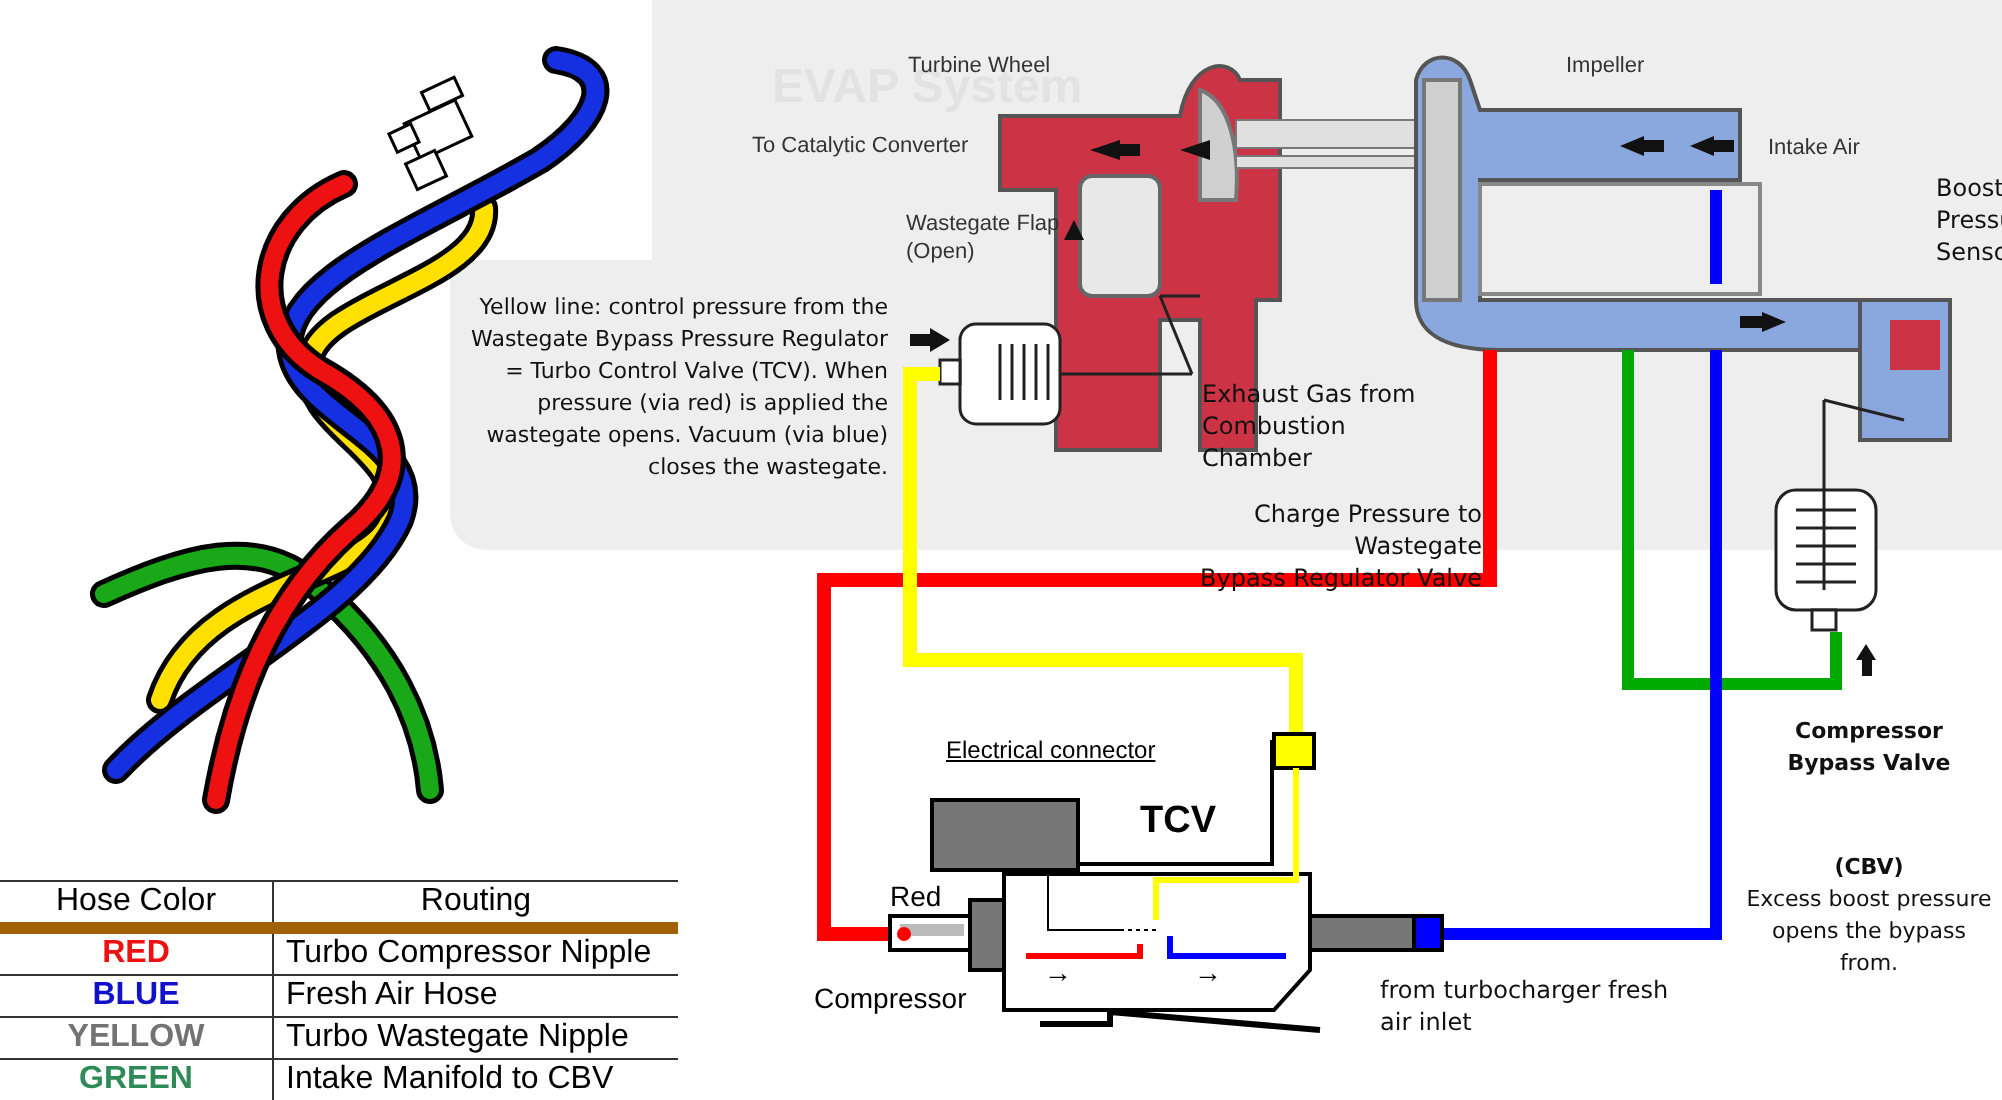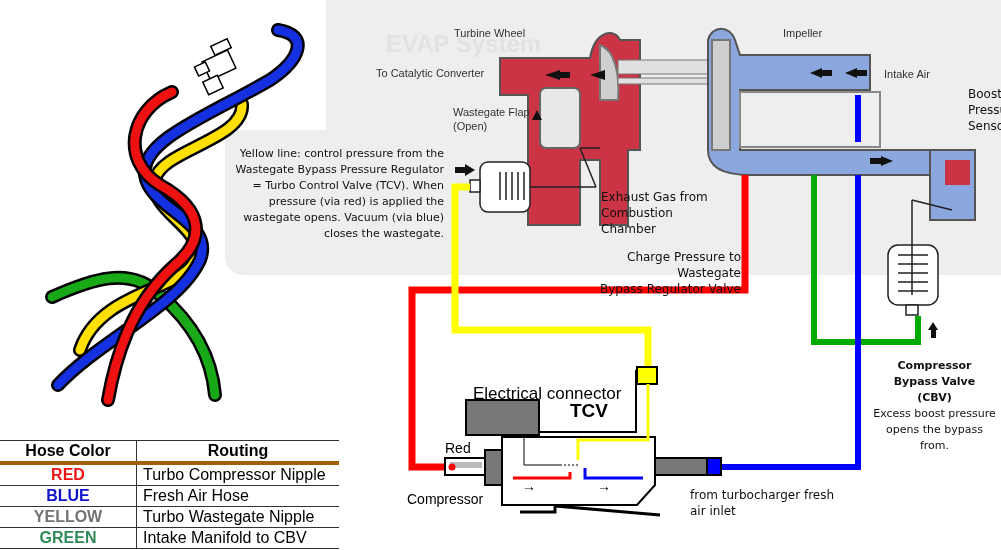--- a/index.html
+++ b/index.html
@@ -3,21 +3,21 @@
 <meta charset="utf-8">
 <style>
   html, body { margin:0; padding:0; background:#ffffff; }
   body { width:1001px; height:550px; position:relative; overflow:hidden; font-family:"Liberation Sans", sans-serif; }
   .abs { position:absolute; }
   .panel { position:absolute; background:#eeeeee; }
   .lbl { position:absolute; font-family:"Liberation Sans", sans-serif; font-size:11px; color:#333; white-space:nowrap; }
   .cal { position:absolute; font-family:"DejaVu Sans", sans-serif; font-size:11px; color:#111; line-height:16px; }
   svg { position:absolute; left:0; top:0; }
   table.legend { position:absolute; left:0; top:440px; border-collapse:collapse; font-family:"Liberation Sans", sans-serif; font-size:16px; }
-  table.legend th { font-weight:bold; padding:0 6px; height:20px; border-top:1px solid #333; border-bottom:4px solid #a16207; text-align:center; }
+  table.legend th { font-weight:normal; padding:0 6px; height:20px; border-top:1px solid #333; border-bottom:6px solid #a16207; text-align:center; }
   table.legend td { height:20px; border-bottom:1px solid #333; padding:0 6px; }
   table.legend td.c { text-align:center; font-weight:bold; width:124px; }
   table.legend td.r { border-left:1px solid #333; width:190px; }
   table.legend th.r { border-left:1px solid #333; }
   .ghost { position:absolute; font-family:"Liberation Sans", sans-serif; font-weight:bold; font-size:24px; color:#e2e2e2;margin-left:41px; }
 </style>
 </head>
 <body>
 
 <div class="panel" style="left:326px; top:0; width:675px; height:140px;"></div>
@@ -169,27 +169,27 @@
   <div>Wastegate Bypass Pressure Regulator</div>
   <div>= Turbo Control Valve (TCV). When</div>
   <div>pressure (via red) is applied the</div>
   <div>wastegate opens. Vacuum (via blue)</div>
   <div>closes the wastegate.</div>
 </div>
 
 <div class="cal" style="left:868px; top:358px; width:133px; text-align:center;">
   <div style="font-weight:bold;">Compressor</div>
   <div style="font-weight:bold;">Bypass Valve</div>
-  <div style="font-weight:bold;">(CBV)</div>
+  <div style="font-weight:bold;margin-top:36px;">(CBV)</div>
   <div>Excess boost pressure</div>
   <div>opens the bypass</div>
   <div>from.</div>
 </div>
 
-<div class="lbl" style="left:473px; top:384px; font-size:17px; color:#000;">Electrical connector</div>
+<div class="lbl" style="left:473px; top:368px; font-size:12px; color:#000;text-decoration:underline;">Electrical connector</div>
 <div class="abs" style="left:570px; top:400px; font-family:Liberation Sans, sans-serif; font-weight:bold; font-size:19px; color:#000;">TCV</div>
 <div class="lbl" style="left:445px; top:440px; font-size:14px; color:#000;">Red</div>
 <div class="lbl" style="left:407px; top:491px; font-size:14px; color:#000;">Compressor</div>
 <div class="abs" style="left:522px; top:478px; font-size:14px;">→</div>
 <div class="abs" style="left:597px; top:478px; font-size:14px;">→</div>
 <div class="cal" style="left:690px; top:487px; font-size:12px;">
   <div>from turbocharger fresh</div>
   <div>air inlet</div>
 </div>
 

